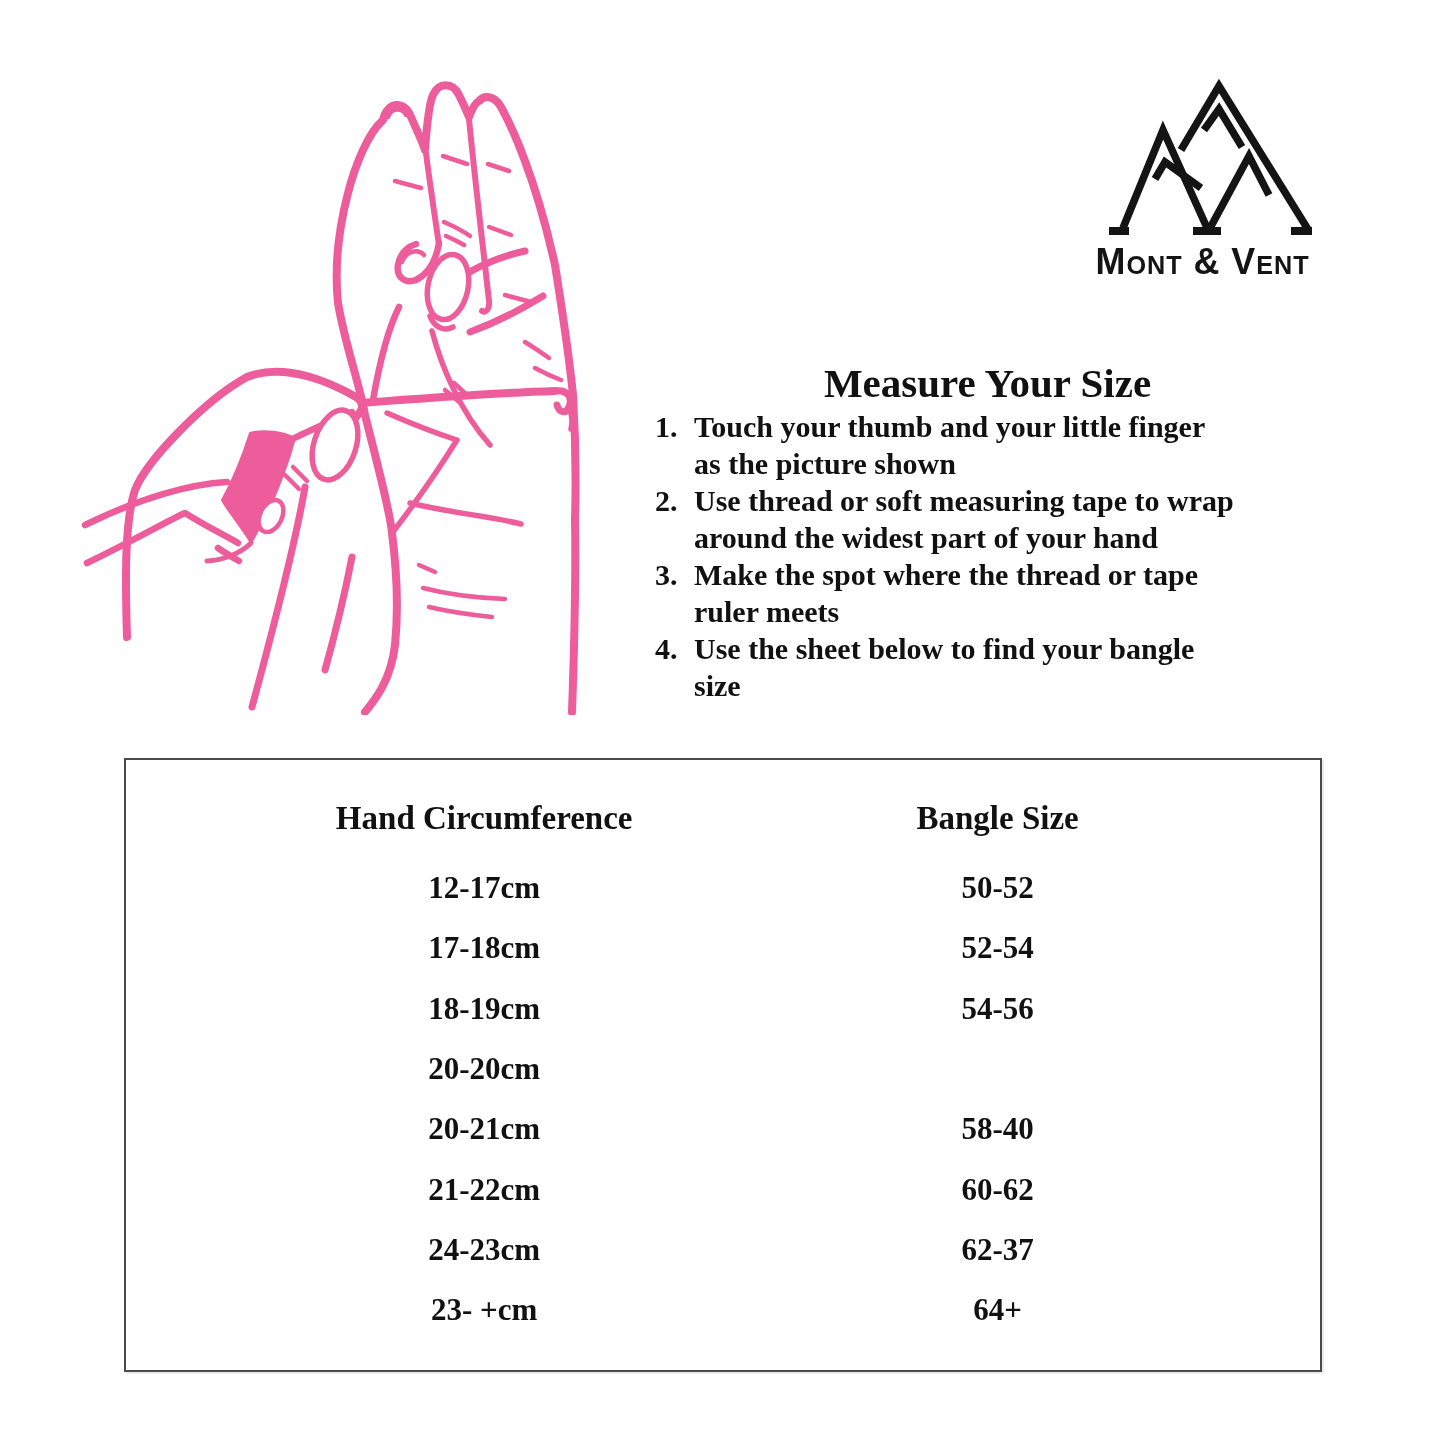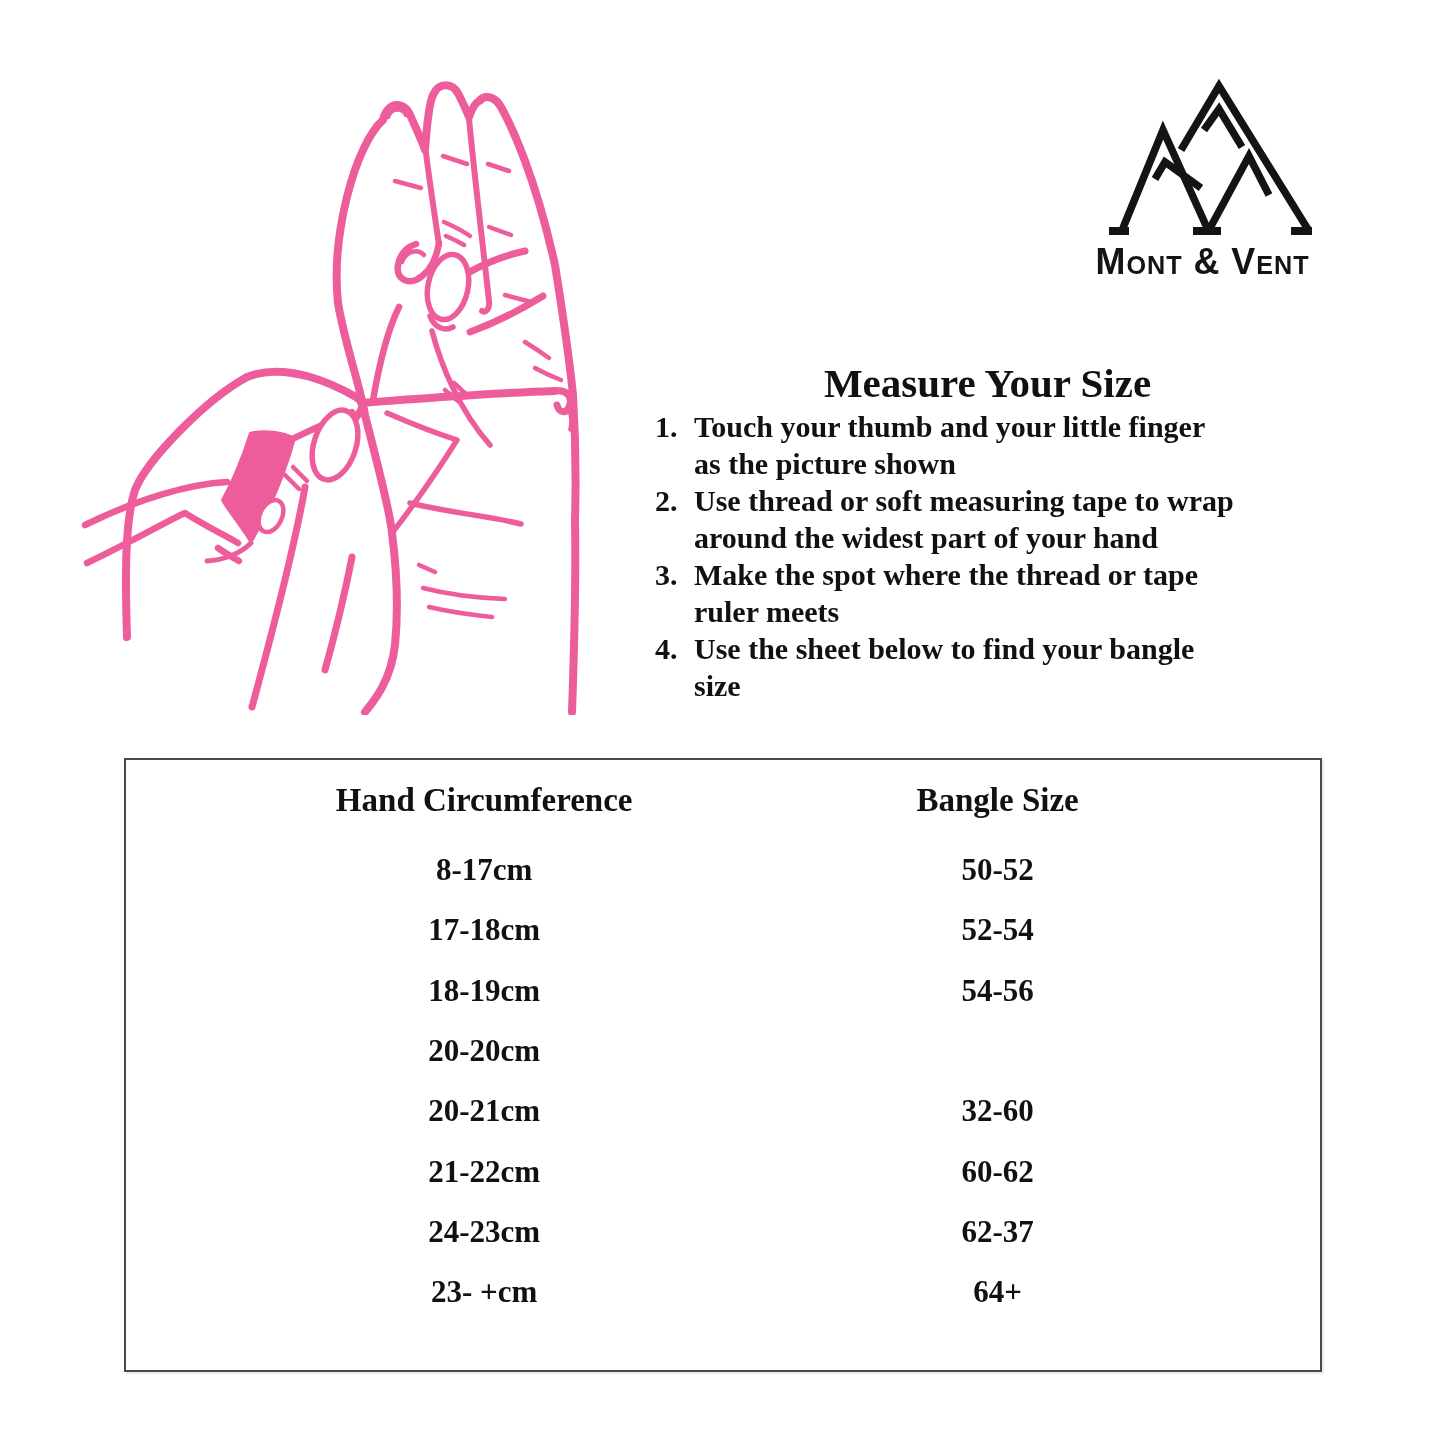--- a/index.html
+++ b/index.html
@@ -28,21 +28,21 @@
   .instr-text{flex:1;}
   .instr-text span{display:block;}
   
   .size-table{
     position:absolute;left:124px;top:758px;width:1194px;height:610px;
     border:2px solid #4a4a4a;background:#ffffff;box-shadow:2px 2px 0 #ececec;
   }
   .t-head,.t-row{
     display:grid;grid-template-columns:60% 26% 14%;align-items:center;text-align:center;
   }
-  .t-head{margin-top:18px;font-size:33px;font-weight:bold;height:44px;}
+  .t-head{margin-top:36px;font-size:33px;font-weight:bold;height:44px;}
   .t-body{margin-top:18px;}
   .t-row{height:60.3px;font-size:31px;font-weight:bold;}
 </style>
 </head>
 <body>
 
 <svg class="illus" viewBox="0 0 600 660" xmlns="http://www.w3.org/2000/svg">
   <g fill="none" stroke="#EE5D9B" stroke-linecap="round" stroke-linejoin="round">
 
     <path fill="#ffffff" stroke="none" d="M310,657 C320,645 336,625 340,590 C343,560 343,525 337,478 C335,455 320,400 310,360 C305,330 290,290 283,248
@@ -160,41 +160,41 @@
 </div>
 
 <div class="size-table">
   <div class="t-head">
     <span>Hand Circumference</span>
     <span>Bangle Size</span>
     <span></span>
   </div>
   <div class="t-body">
     <div class="t-row">
-      <span>8-17cm</span>
+      <span>12-17cm</span>
       <span>50-52</span>
         <span></span>
     </div>
     <div class="t-row">
       <span>17-18cm</span>
       <span>52-54</span>
         <span></span>
     </div>
     <div class="t-row">
       <span>18-19cm</span>
       <span>54-56</span>
         <span></span>
     </div>
     <div class="t-row">
       <span>20-20cm</span>
         <span></span>
     </div>
     <div class="t-row">
       <span>20-21cm</span>
-      <span>32-60</span>
+      <span>58-40</span>
         <span></span>
     </div>
     <div class="t-row">
       <span>21-22cm</span>
       <span>60-62</span>
         <span></span>
     </div>
     <div class="t-row">
       <span>24-23cm</span>
       <span>62-37</span>

